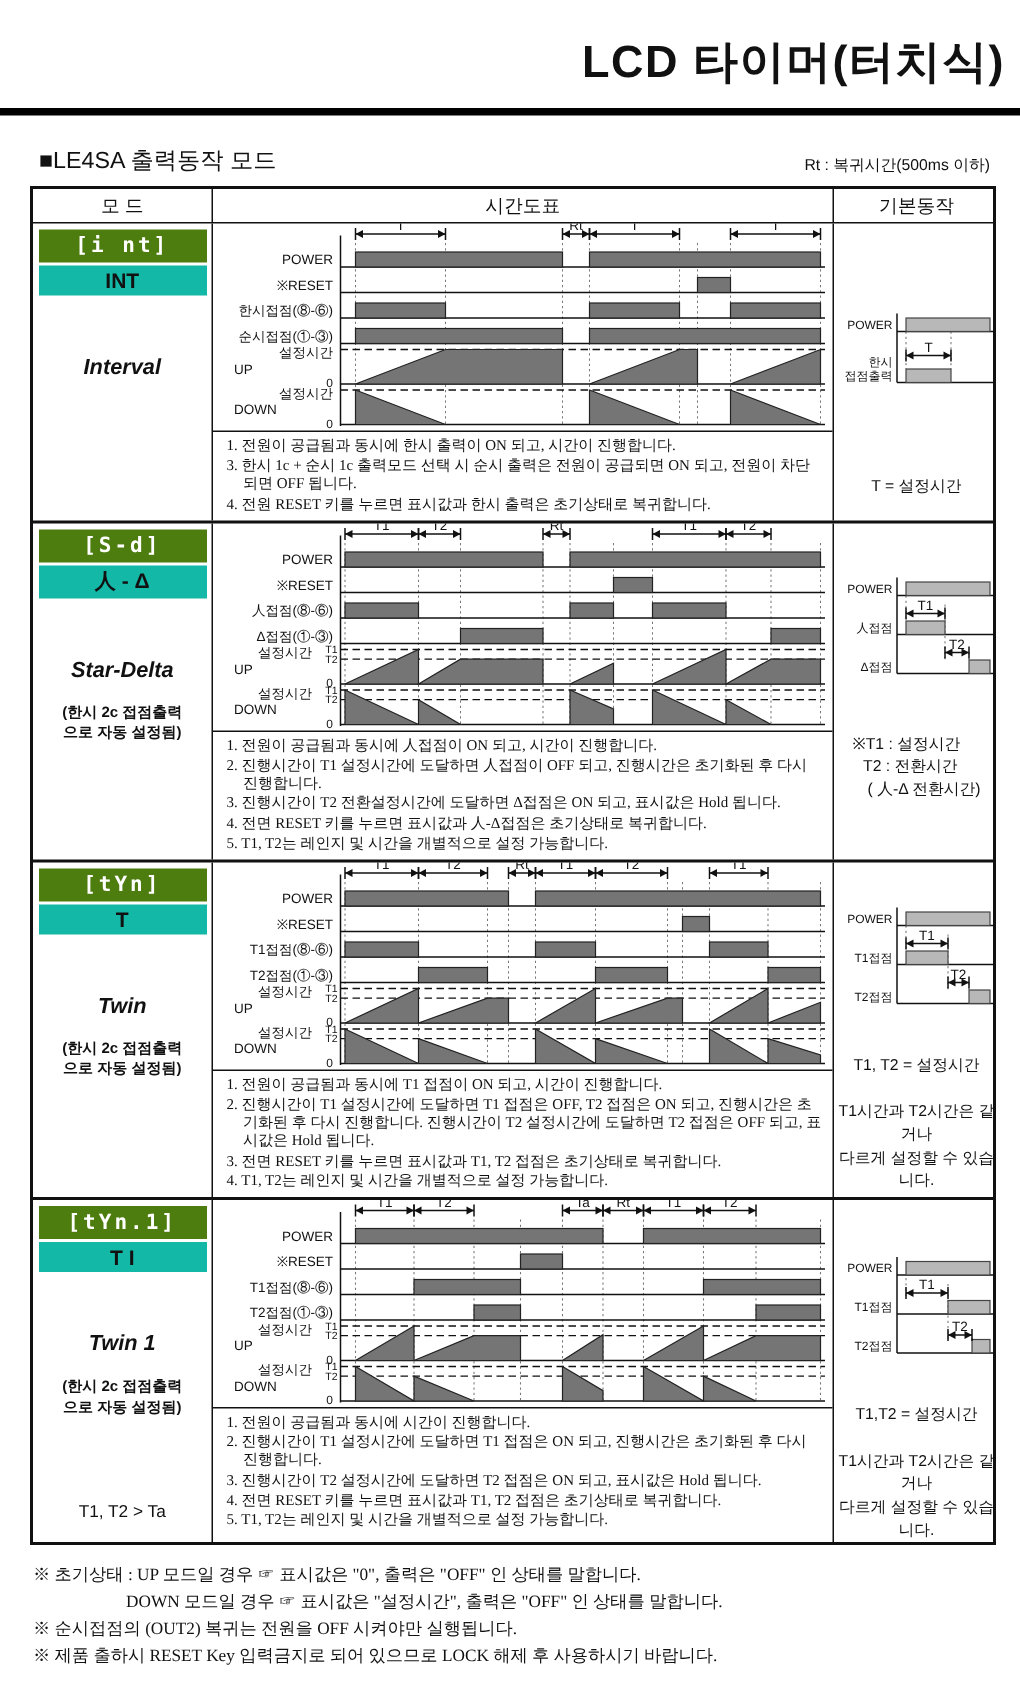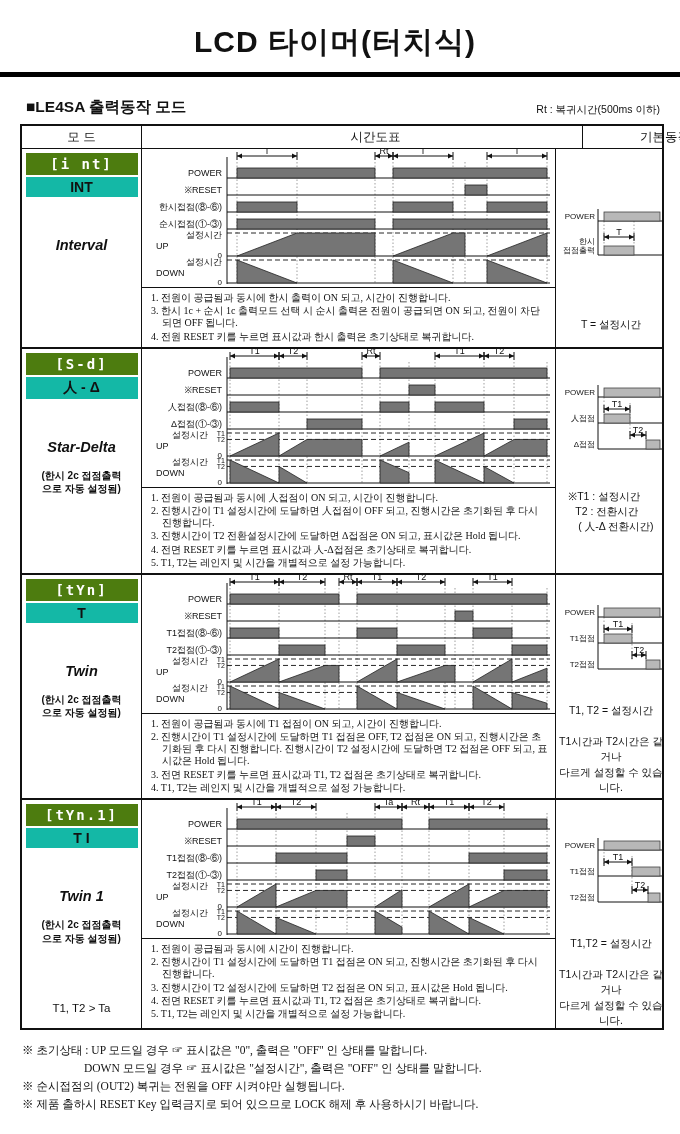--- a/index.html
+++ b/index.html
@@ -1,30 +1,30 @@
 <!DOCTYPE html>
 <html><head>
 <meta charset="utf-8">
 <style>
   * { box-sizing: border-box; margin: 0; padding: 0; }
   html,body { width: 680px; height: 1134px; background: #ffffff; color: #111;
     font-family: "Liberation Sans", sans-serif; overflow: hidden; }
   .page { width: 680px; height: 1134px; position: relative; padding-top: 24px; }
 
-  .title { font-size: 30px; font-weight: bold; text-align: center; padding-right: 10px;
+  .title { font-size: 30px; font-weight: bold; text-align: right; padding-right: 10px;
     letter-spacing: 1px; line-height: 36px; }
   .title-rule { height: 5px; background: #000; margin-top: 12px; }
 
   .section-line { display: flex; justify-content: space-between; align-items: flex-end;
     margin: 20px 20px 6px 20px; }
-  .section-title { font-size: 15.5px; font-weight: bold; padding-left: 6px; }
+  .section-title { font-size: 15.5px; font-weight: normal; padding-left: 6px; }
   .rt-note { font-size: 10.5px; padding-bottom: 1px; }
 
   .mode-table { width: 644px; margin-left: 20px; border: 2px solid #111; }
-  .thead { display: grid; grid-template-columns: 120px 414px 110px; border-bottom: 1.5px solid #111; gap: 27px; }
+  .thead { display: grid; grid-template-columns: 120px 414px 110px; border-bottom: 1.5px solid #111; }
   .thead > div { text-align: center; font-size: 12.5px; padding: 3px 0 2px 0; }
   .thead > div:nth-child(1), .thead > div:nth-child(2) { border-right: 1.5px solid #111; }
 
   .mode-row { display: grid; grid-template-columns: 120px 414px 110px; border-bottom: 2px solid #111; }
   .mode-row:last-child { border-bottom: none; }
 
   .mode-cell { border-right: 1.5px solid #111; display: flex; flex-direction: column; align-items: center; }
   .seg-box { width: 112px; margin-top: 4px; background: #4d7c0f; color: #fff; text-align: center;
     font-family: "DejaVu Sans Mono", monospace; font-weight: bold; font-size: 14px;
     letter-spacing: 2px; padding: 3px 0; }

